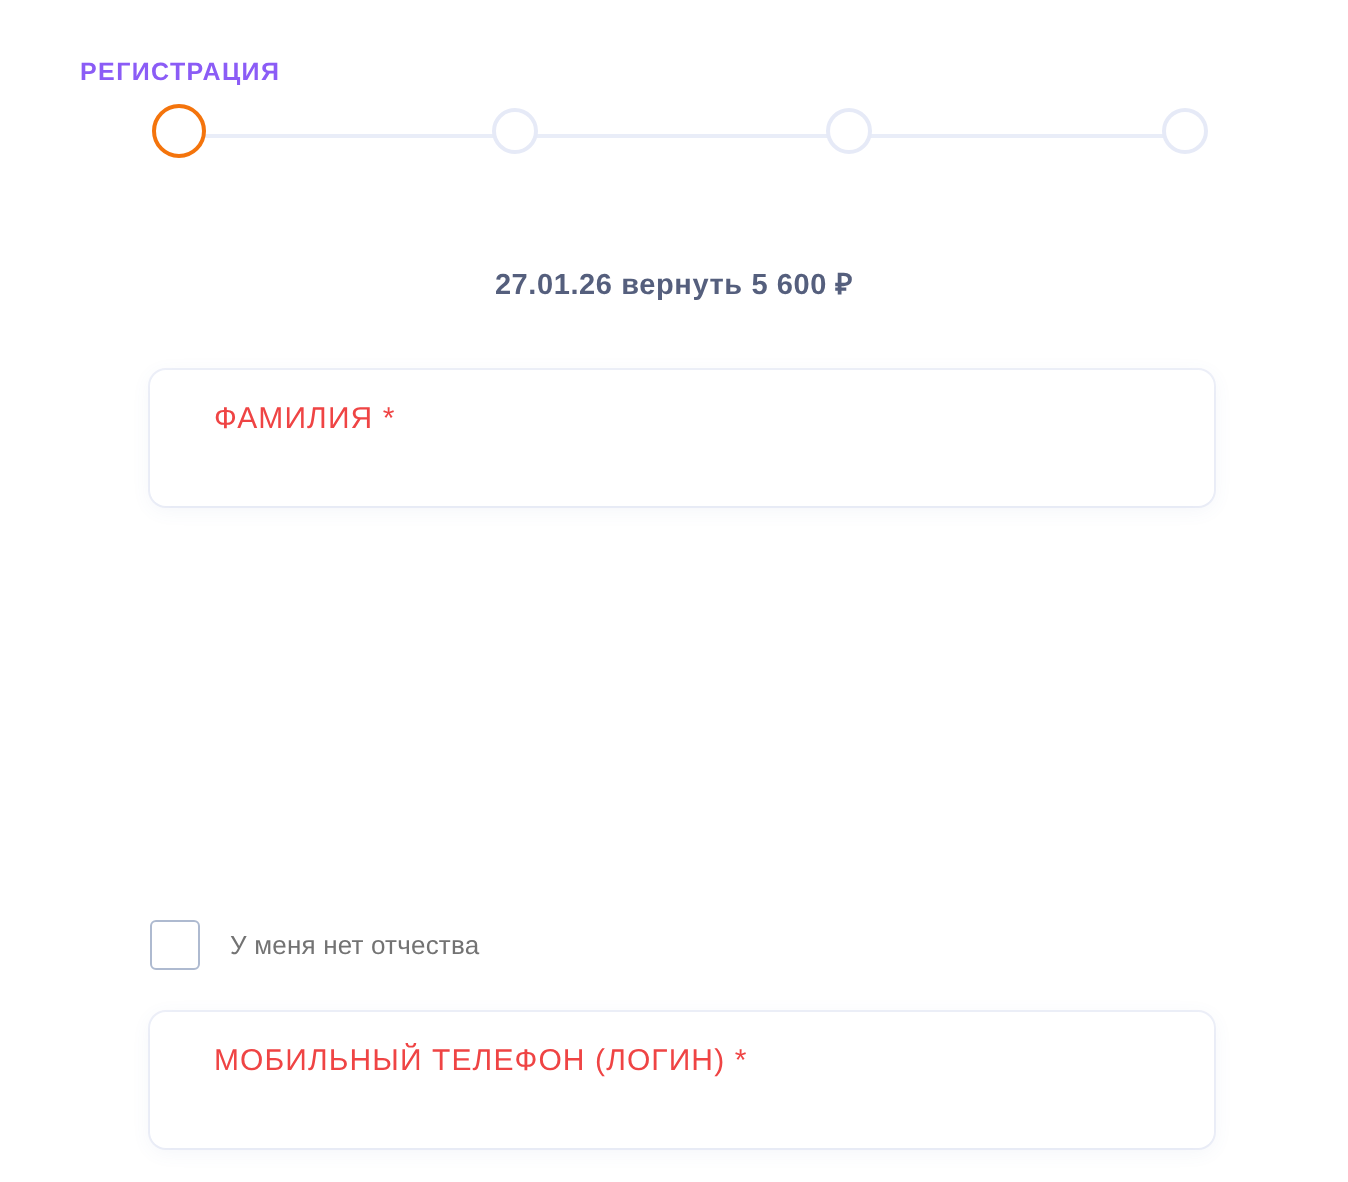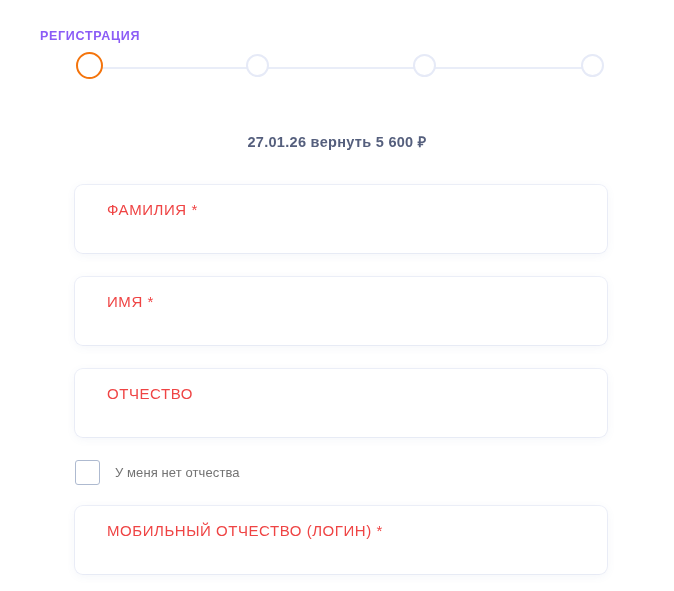--- a/index.html
+++ b/index.html
@@ -181,34 +181,26 @@
 
   <div class="amount-line">27.01.26 вернуть 5 600 ₽</div>
 
   <div class="form-area">
 
     <div class="field f-surname">
       <div class="field-label">ФАМИЛИЯ *</div>
       <input class="field-input" type="text" placeholder="" style="">
     </div>
 
-    <div class="field f-name">
-      <div class="field-label">ИМЯ *</div>
-      <input class="field-input" type="text" placeholder="" style="">
-    </div>
-
-    <div class="field f-patronymic">
-      <div class="field-label">ОТЧЕСТВО</div>
-      <input class="field-input" type="text" placeholder="" style="">
-    </div>
+
 
     <div class="checkbox-row">
       <div class="checkbox-box"></div>
       <div class="checkbox-label">У меня нет отчества</div>
     </div>
 
     <div class="field f-phone">
-      <div class="field-label">МОБИЛЬНЫЙ ОТЧЕСТВО (ЛОГИН) *</div>
+      <div class="field-label">МОБИЛЬНЫЙ ТЕЛЕФОН (ЛОГИН) *</div>
       <input class="field-input" type="text" placeholder="" style="">
     </div>
 
   </div>
 </div>
 
 </body></html>

